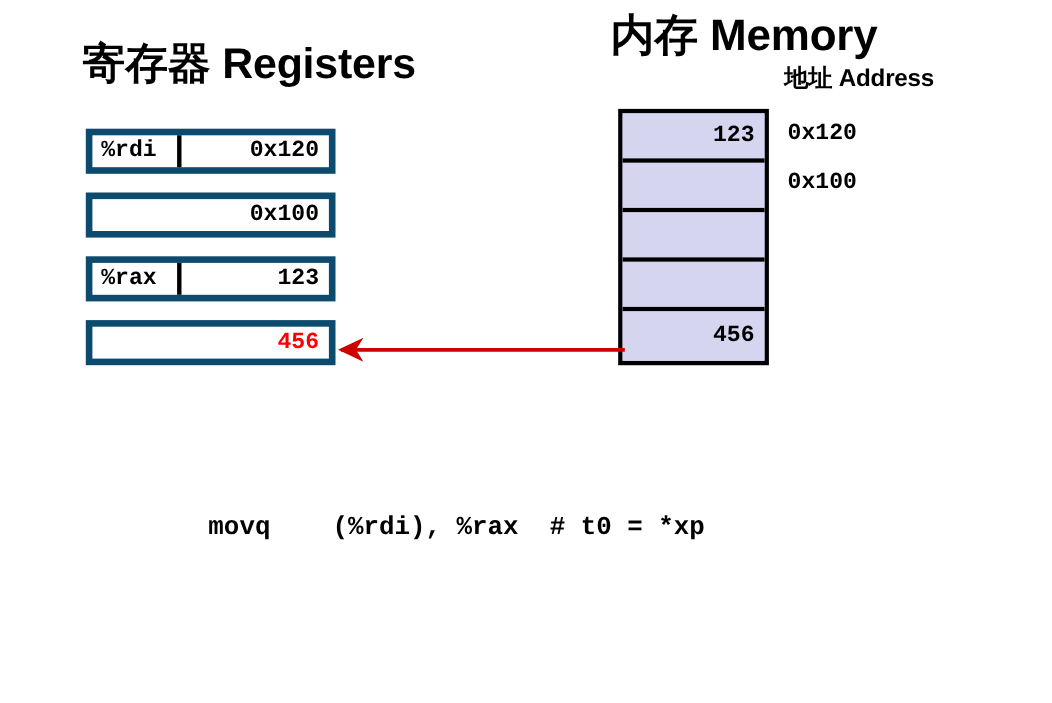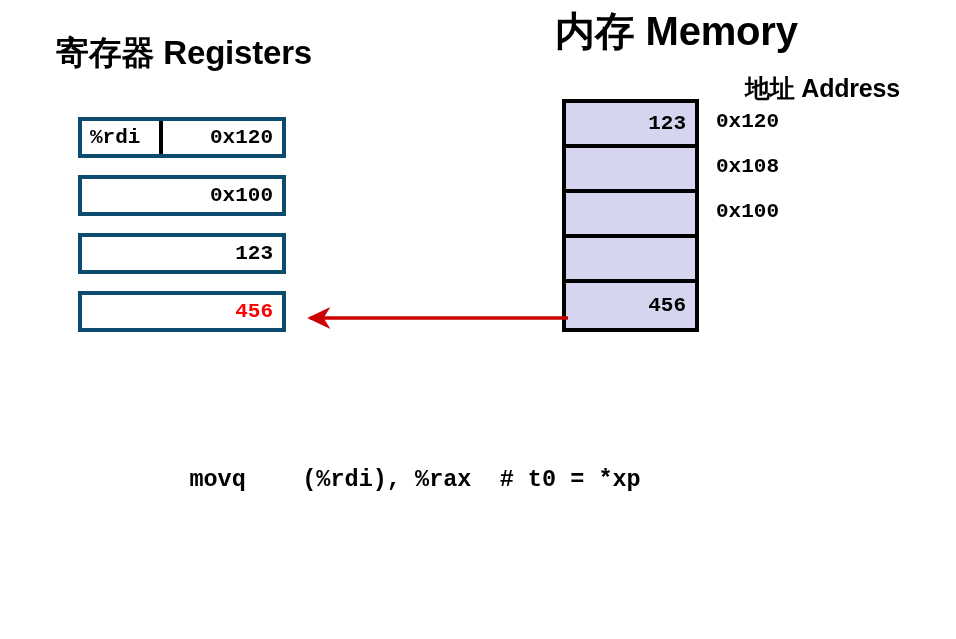--- a/index.html
+++ b/index.html
@@ -19,47 +19,46 @@
   
   .title {
     position: absolute;
     font-family: "Liberation Sans", sans-serif;
     font-weight: bold;
     color: #000000;
     white-space: nowrap;
     letter-spacing: -0.2px;
   }
   #registers-title {
-    left: 56px;
+    left: 75px;
     top: 31px;
-    font-size: 33px;
+    font-size: 39px;
   }
   #memory-title {
     left: 555px;
     top: 4px;
     font-size: 40px;
   }
   #address-title {
     left: 713px;
-    top: 72px;
-    font-size: 25px;
-    margin-left: 32px;
+    top: 56px;
+    font-size: 22px;
   }
 
   
   #registers-table {
     position: absolute;
     left: 78px;
     top: 117px;
   }
   .reg-row {
     display: flex;
-    width: 208px;
+    width: 227px;
     height: 41px;
-    border: 4px solid #0c4a6e;
+    border: 6px solid #0c4a6e;
     box-sizing: border-box;
     margin-bottom: 17px;
     background: #ffffff;
   }
   .reg-name {
     width: 81px;
     box-sizing: border-box;
     border-right: 4px solid #000000;
     display: flex;
     align-items: center;
@@ -169,40 +168,40 @@
   <div class="reg-row">
     <div class="reg-name">%rdi</div>
     <div class="reg-value">0x120</div>
   </div>
 
   <div class="reg-row">
     <div class="reg-value">0x100</div>
   </div>
 
   <div class="reg-row">
+    <div class="reg-name">%rax</div>
     <div class="reg-value">123</div>
   </div>
 
   <div class="reg-row">
     <div class="reg-value hl">456</div>
   </div>
 
 </div>
 
 <div id="memory-table">
   <div class="mem-cell">123</div>
   <div class="mem-cell"></div>
   <div class="mem-cell"></div>
   <div class="mem-cell"></div>
   <div class="mem-cell last">456</div>
 </div>
 
 <div id="address-list">
   <div class="addr-label">0x120</div>
-  <div class="addr-label">0x108</div>
   <div class="addr-label">0x100</div>
 </div>
 
 <svg id="mem-to-reg-arrow" viewBox="0 0 270 36" width="270" height="36">
   <defs>
     <marker id="arrowhead" markerWidth="7" markerHeight="7" refX="6.2" refY="3.5" orient="auto" markerUnits="strokeWidth">
       <path d="M7,3.5 L0.2,0.3 L2.2,3.5 L0.2,6.7 Z" fill="#cc0000"></path>
     </marker>
   </defs>
   <line x1="268" y1="18" x2="10" y2="18" stroke="#cc0000" stroke-width="3.4" marker-end="url(#arrowhead)"></line>

